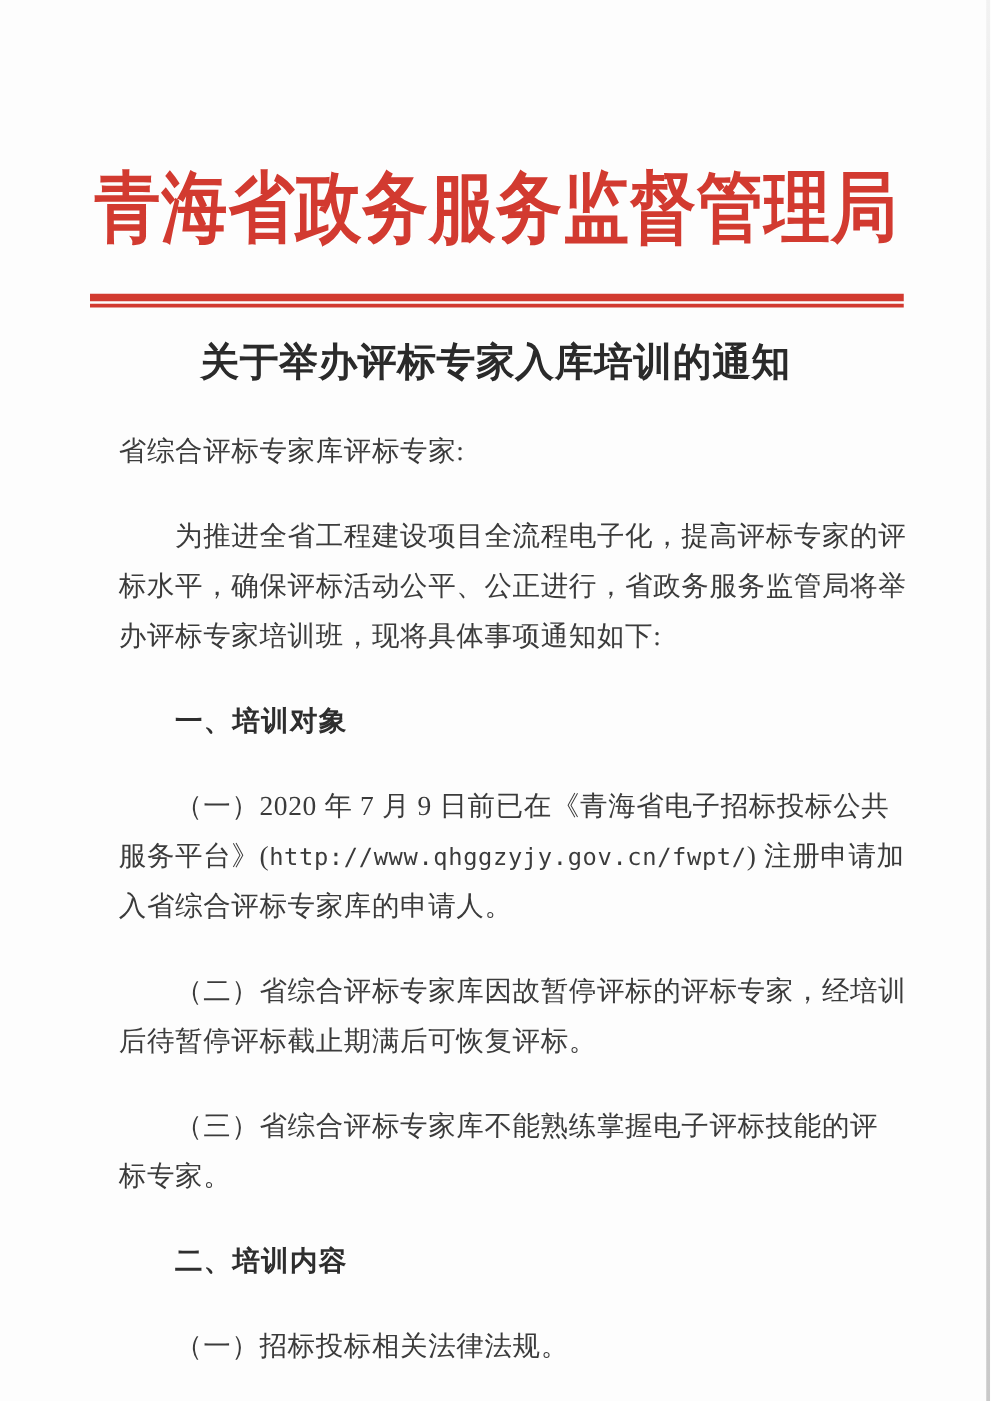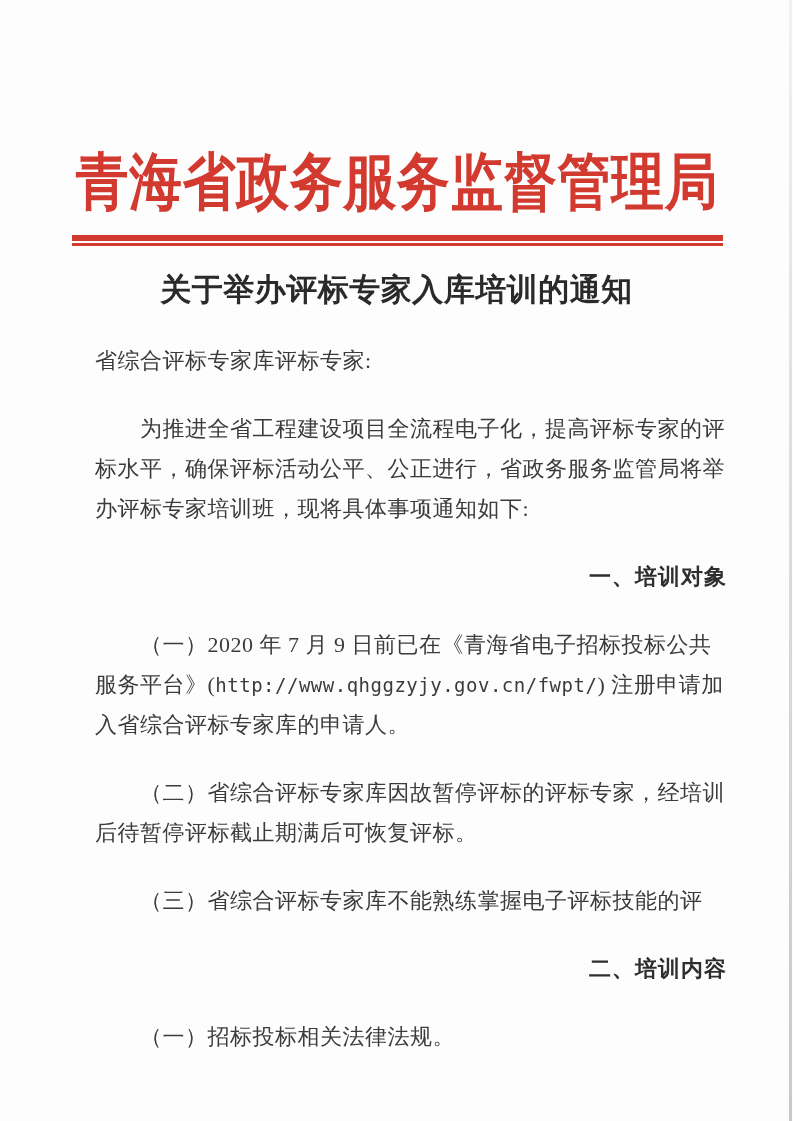--- a/index.html
+++ b/index.html
@@ -14,21 +14,21 @@
   
   .edge-line {
     position: absolute;
     top: 0; bottom: 0; right: 1px;
     width: 3px;
     background: linear-gradient(to bottom, #f2f2f2 0%, #dedede 40%, #c9c9c9 100%);
   }
   
   .letterhead {
     position: absolute;
-    top: 145px;
+    top: 130px;
     left: 0;
     width: 100%;
     text-align: center;
     line-height: 74px;
     white-space: nowrap;
   }
   .letterhead .org {
     display: inline-block;
     font-size: 62px;
     font-weight: 700;
@@ -75,21 +75,20 @@
     font-size: 22px;
     letter-spacing: 0.5px;
     white-space: nowrap;
   }
   .indent { padding-left: 45px; margin-top: 28px; }
   .heading {
     font-family: "Liberation Sans", "DejaVu Sans", sans-serif;
     font-weight: 700;
     color: #2e2e2e;
     letter-spacing: 1px;
-    text-align: right;
   }
   .url {
     font-family: "DejaVu Sans Mono", "Liberation Mono", monospace;
     font-size: 19px;
     letter-spacing: 0.5px;
   }
 </style>
 </head>
 <body>
 
@@ -108,19 +107,20 @@
     <div class="line indent">为推进全省工程建设项目全流程电子化，提高评标专家的评</div>
     <div class="line">标水平，确保评标活动公平、公正进行，省政务服务监管局将举</div>
     <div class="line">办评标专家培训班，现将具体事项通知如下:</div>
     <div class="line indent heading">一、培训对象</div>
     <div class="line indent">（一）2020 年 7 月 9 日前已在《青海省电子招标投标公共</div>
     <div class="line"><span>服务平台》(</span><span class="url">http://www.qhggzyjy.gov.cn/fwpt/</span><span>) 注册申请加</span></div>
     <div class="line">入省综合评标专家库的申请人。</div>
     <div class="line indent">（二）省综合评标专家库因故暂停评标的评标专家，经培训</div>
     <div class="line">后待暂停评标截止期满后可恢复评标。</div>
     <div class="line indent">（三）省综合评标专家库不能熟练掌握电子评标技能的评</div>
+    <div class="line">标专家。</div>
     <div class="line indent heading">二、培训内容</div>
     <div class="line indent">（一）招标投标相关法律法规。</div>
   </div>
 
   <div class="edge-line"></div>
 
 </div>
 
 </body></html>

